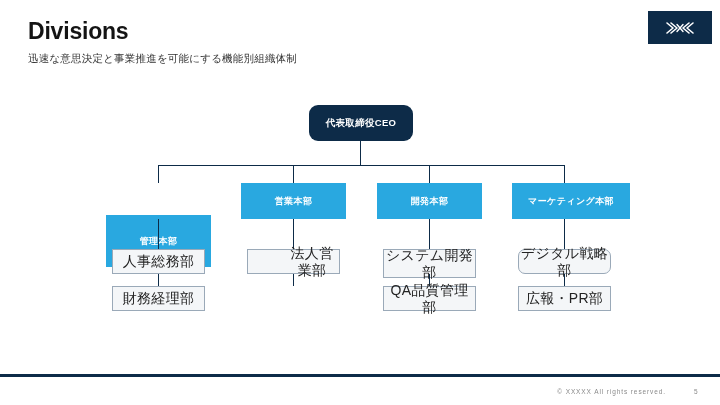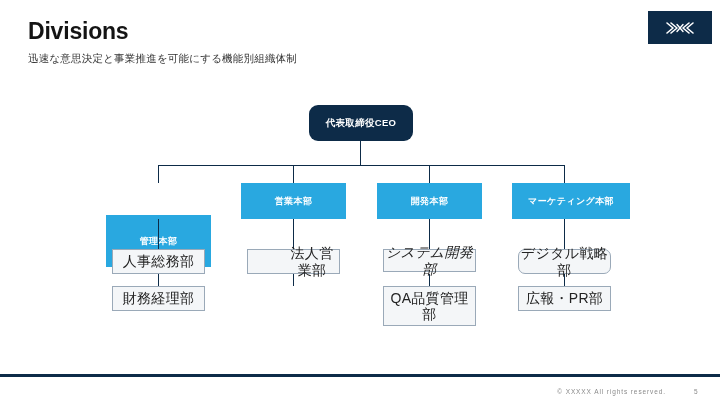--- a/index.html
+++ b/index.html
@@ -189,23 +189,23 @@
     <div class="line line-v" style="left:158px; top:274px; width:1px; height:12px;"></div>
     <div class="box box-sub node" style="left:112px; top:286px; width:93px; height:25px;">財務経理部</div>
 
     <div class="box box-div node" style="left:241px; top:183px; width:105px; height:36px;">営業本部</div>
     <div class="line line-v" style="left:293px; top:219px; width:1px; height:30px;"></div>
     <div class="box box-sub node" style="left:247px; top:249px; width:93px; height:25px;padding-left:37px;">法人営業部</div>
     <div class="line line-v" style="left:293px; top:274px; width:1px; height:12px;"></div>
 
     <div class="box box-div node" style="left:377px; top:183px; width:105px; height:36px;">開発本部</div>
     <div class="line line-v" style="left:429px; top:219px; width:1px; height:30px;"></div>
-    <div class="box box-sub node" style="left:383px; top:249px; width:93px; height:23px;font-style:italic;">システム開発部</div>
+    <div class="box box-sub node" style="left:383px; top:249px; width:93px; height:29px;">システム開発部</div>
     <div class="line line-v" style="left:429px; top:274px; width:1px; height:12px;"></div>
-    <div class="box box-sub node" style="left:383px; top:286px; width:93px; height:40px;">QA品質管理部</div>
+    <div class="box box-sub node" style="left:383px; top:286px; width:93px; height:25px;">QA品質管理部</div>
 
     <div class="box box-div node" style="left:512px; top:183px; width:118px; height:36px;">マーケティング本部</div>
     <div class="line line-v" style="left:564px; top:219px; width:1px; height:30px;"></div>
     <div class="box box-sub node" style="left:518px; top:249px; width:93px; height:25px;border-radius:7px;">デジタル戦略部</div>
     <div class="line line-v" style="left:564px; top:274px; width:1px; height:12px;"></div>
     <div class="box box-sub node" style="left:518px; top:286px; width:93px; height:25px;">広報・PR部</div>
 
   </div>
 
   <div class="footer-rule"></div>

